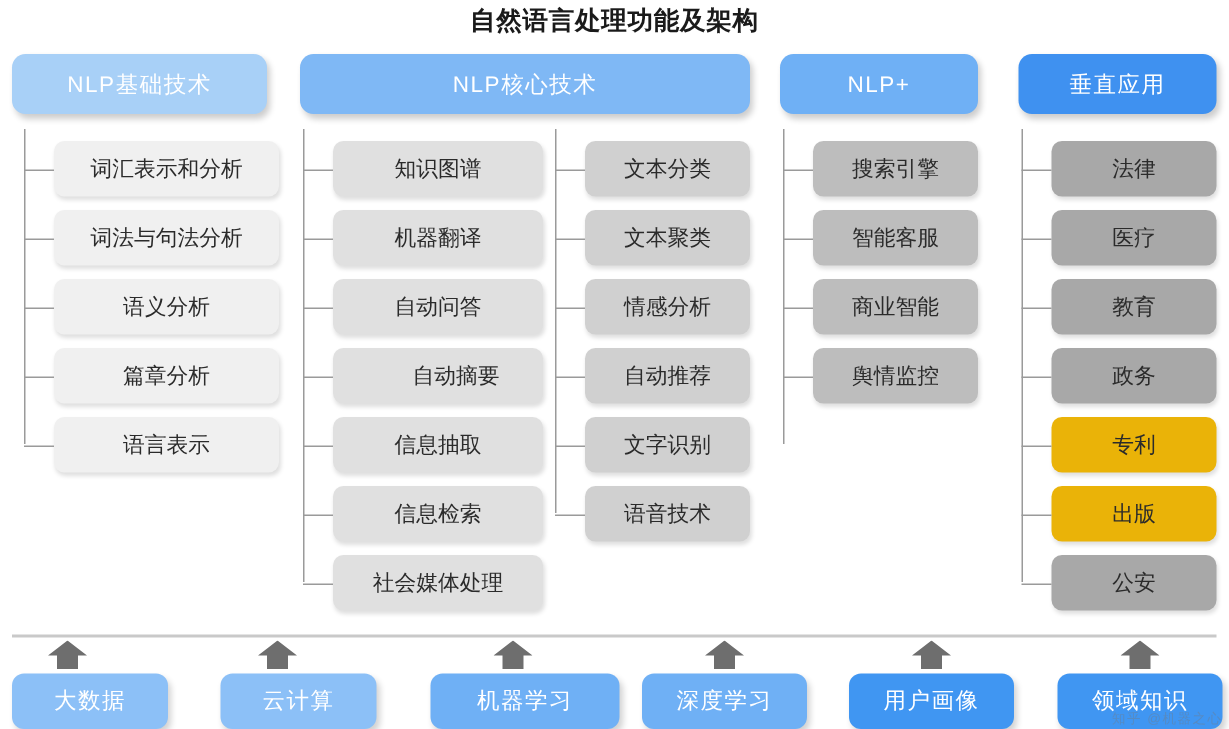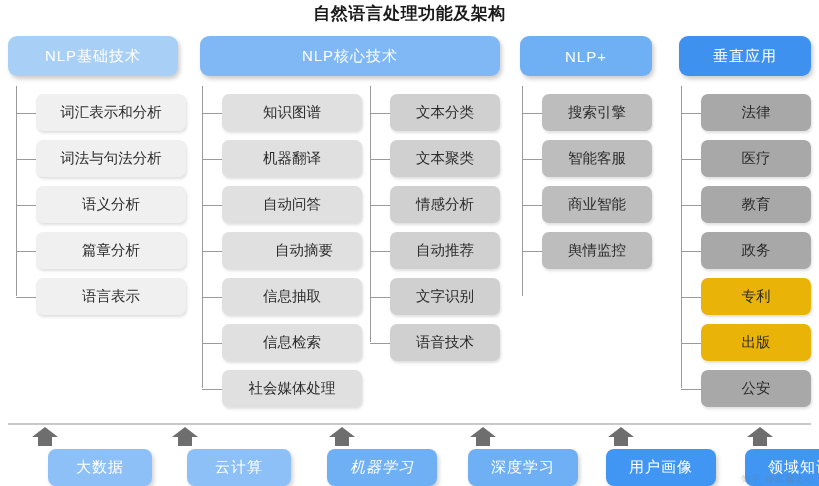--- a/index.html
+++ b/index.html
@@ -97,21 +97,20 @@
     top: 449px;
     height: 37px;
     border-radius: 8px;
     display: flex;
     align-items: center;
     justify-content: center;
     color: #ffffff;
     font-size: 15px;
     letter-spacing: 1px;
     box-shadow: 2px 3px 4px rgba(0,0,0,0.18);
-    margin-left: 40px;
   }
   .up-arrow {
     position: absolute;
     top: 427px;
     width: 26px;
     height: 19px;
   }
   .up-arrow svg { display: block; }
 
   .watermark {
@@ -211,21 +210,21 @@
       <svg width="26" height="19" viewBox="0 0 26 19">
         <polygon points="13,0 26,10 20,10 20,19 6,19 6,10 0,10" fill="#6e6e6e"></polygon>
       </svg>
     </div>
     <div class="foundation" style="left: 147px; width: 104px; background: rgb(140, 192, 247);">云计算</div>
     <div class="up-arrow" style="left: 329px;">
       <svg width="26" height="19" viewBox="0 0 26 19">
         <polygon points="13,0 26,10 20,10 20,19 6,19 6,10 0,10" fill="#6e6e6e"></polygon>
       </svg>
     </div>
-    <div class="foundation" style="left: 287px; width: 110px; background: rgb(111, 176, 245); font-style: italic;">机器学习</div>
+    <div class="foundation" style="left: 287px; width: 126px; background: rgb(111, 176, 245);">机器学习</div>
     <div class="up-arrow" style="left: 470px;">
       <svg width="26" height="19" viewBox="0 0 26 19">
         <polygon points="13,0 26,10 20,10 20,19 6,19 6,10 0,10" fill="#6e6e6e"></polygon>
       </svg>
     </div>
     <div class="foundation" style="left: 428px; width: 110px; background: rgb(111, 176, 245);">深度学习</div>
     <div class="up-arrow" style="left: 608px;">
       <svg width="26" height="19" viewBox="0 0 26 19">
         <polygon points="13,0 26,10 20,10 20,19 6,19 6,10 0,10" fill="#6e6e6e"></polygon>
       </svg>

